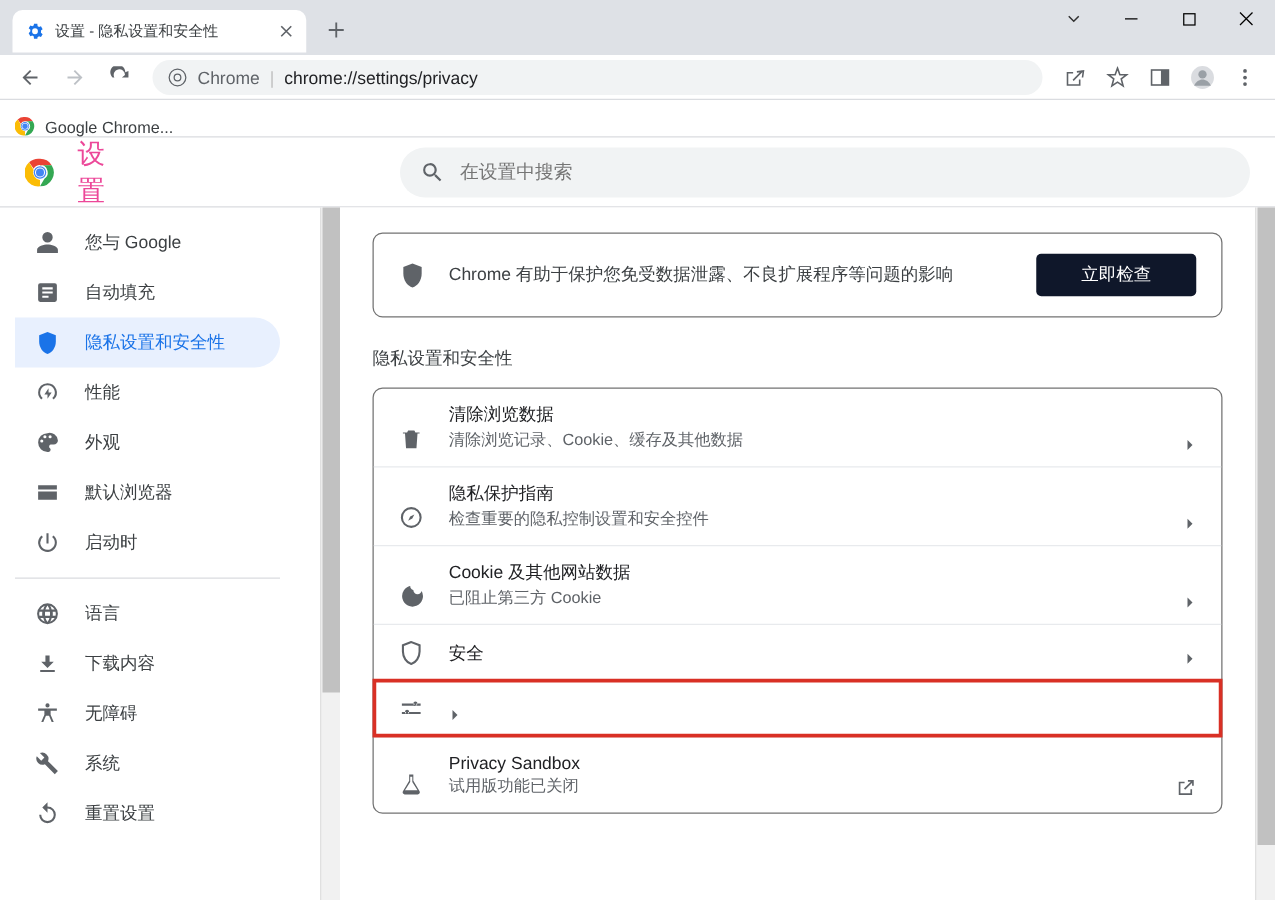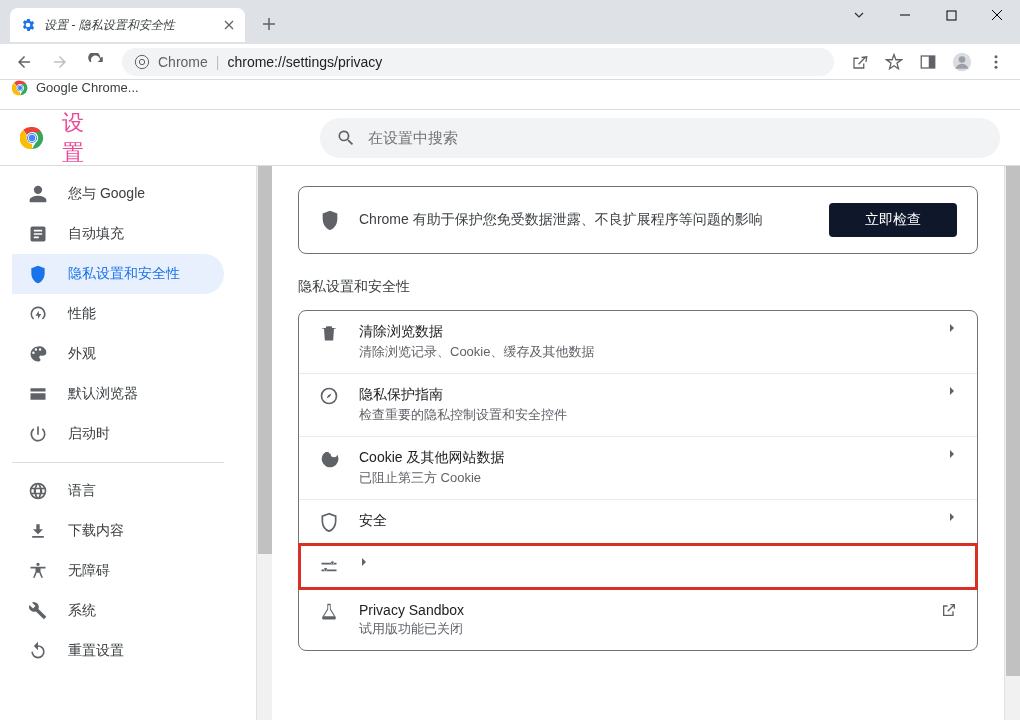--- a/index.html
+++ b/index.html
@@ -1,40 +1,40 @@
 <!DOCTYPE html>
 <html><head>
   <meta charset="utf-8">
   <style>
     * { margin: 0; padding: 0; box-sizing: border-box; font-family: "Segoe UI", Arial, sans-serif; }
     body { width: 1020px; height: 720px; background: #fff; overflow: hidden; }
 
     
-    .titlebar { height: 44px; display: flex; align-items: flex-start; background: #dee1e6; font-style: italic; }
+    .titlebar { height: 44px; display: flex; align-items: flex-start; background: #dee1e6; }
     .tab { display: flex; align-items: center; background: #fff; border-radius: 8px 8px 0 0; height: 34px; margin-top: 8px; margin-left: 10px; padding: 0 8px 0 10px; width: 235px; gap: 8px; font-size: 12px; color: #3c4043; }
     .tab-favicon { width: 16px; height: 16px; color: #1a73e8; display: flex; align-items: center; justify-content: center; }
     .tab-title { flex: 1; white-space: nowrap; overflow: hidden; text-overflow: ellipsis; }
     .tab-close { width: 16px; height: 16px; display: flex; align-items: center; justify-content: center; color: #5f6368; cursor: pointer; }
     .newtab-btn { width: 28px; height: 28px; display: flex; align-items: center; justify-content: center; margin-top: 10px; margin-left: 10px; color: #5f6368; cursor: pointer; }
     .window-controls { margin-left: auto; display: flex; height: 30px; }
     .win-btn { width: 46px; display: flex; align-items: center; justify-content: center; cursor: pointer; color: #000; }
 
     
     .addressbar { height: 36px; display: flex; align-items: center; padding: 0 8px; gap: 4px; border-bottom: 1px solid #dadce0; }
     .nav-btn { width: 32px; height: 32px; display: flex; align-items: center; justify-content: center; color: #5f6368; border-radius: 50%; cursor: pointer; }
     .nav-btn.disabled { color: #bdc1c6; cursor: default; }
     .omnibox { flex: 1; display: flex; align-items: center; height: 28px; background: #f1f3f4; border-radius: 14px; padding: 0 12px; font-size: 14px; color: #202124; margin: 0 6px; gap: 8px; }
     .omnibox .chrome-label { color: #5f6368; }
     .omnibox .sep { color: #c0c0c0; }
     .omnibox .url { color: #202124; }
     .action-icons { display: flex; align-items: center; gap: 2px; }
     .action-btn { width: 32px; height: 32px; display: flex; align-items: center; justify-content: center; color: #5f6368; cursor: pointer; border-radius: 50%; }
 
     
-    .bookmarksbar { height: 30px; display: flex; align-items: flex-start; padding: 0 12px; border-bottom: 1px solid #dadce0; font-size: 13px; color: #3c4043; }
+    .bookmarksbar { height: 30px; display: flex; align-items: flex-end; padding: 0 12px; border-bottom: 1px solid #dadce0; font-size: 13px; color: #3c4043; }
     .bookmarksbar .chrome-logo { width: 16px; height: 16px; margin-right: 8px; }
 
     
     .settings-header { height: 56px; display: flex; align-items: center; padding: 0 20px; border-bottom: 1px solid #dadce0; gap: 18px; }
     .settings-title { font-size: 22px; color: #ec4899; }
     .settings-search { flex: 0 0 680px; height: 40px; background: #f1f3f4; border-radius: 20px; display: flex; align-items: center; padding: 0 16px; gap: 12px; color: #5f6368; margin-left: 200px; }
     .settings-search input { border: none; background: transparent; outline: none; font-size: 15px; flex: 1; color: #202124; }
 
     
     .main-area { display: flex; height: calc(720px - 44px - 36px - 30px - 56px); position: relative; }
@@ -52,21 +52,21 @@
     .content { flex: 1; overflow-y: auto; padding: 20px 24px; background: #fff; display: flex; justify-content: center; }
     .content-inner { width: 680px; }
 
     .card { border: 1px solid #737373; border-radius: 8px; background: #fff; margin-bottom: 24px; }
     .banner { display: flex; align-items: center; padding: 16px 20px; gap: 18px; }
     .banner-text { flex: 1; font-size: 14px; color: #3c4043; }
     .primary-btn { background: #0f172a; color: #fff; border: none; border-radius: 4px; padding: 8px 36px; font-size: 14px; cursor: pointer; }
 
     .section-title { font-size: 14px; color: #3c4043; margin-bottom: 14px; font-weight: 500; }
 
-    .list-card .row { display: flex; align-items: flex-start; padding: 12px 20px; gap: 20px; cursor: pointer; border-top: 1px solid #e8eaed; }
+    .list-card .row { display: flex; align-items: flex-end; padding: 12px 20px; gap: 20px; cursor: pointer; border-top: 1px solid #e8eaed; }
     .list-card .row:first-child { border-top: none; }
     .list-card .row.highlighted { outline: 3px solid #d93025; outline-offset: -2px; }
     .row-icon { width: 20px; height: 20px; color: #5f6368; display: flex; align-items: center; justify-content: center; flex-shrink: 0; }
     .row-text { flex: 1; }
     .row-title { font-size: 14px; color: #202124; }
     .row-sub { font-size: 13px; color: #5f6368; margin-top: 2px; }
     .row-arrow { color: #5f6368; }
 
     svg { display: block; }
   </style>

